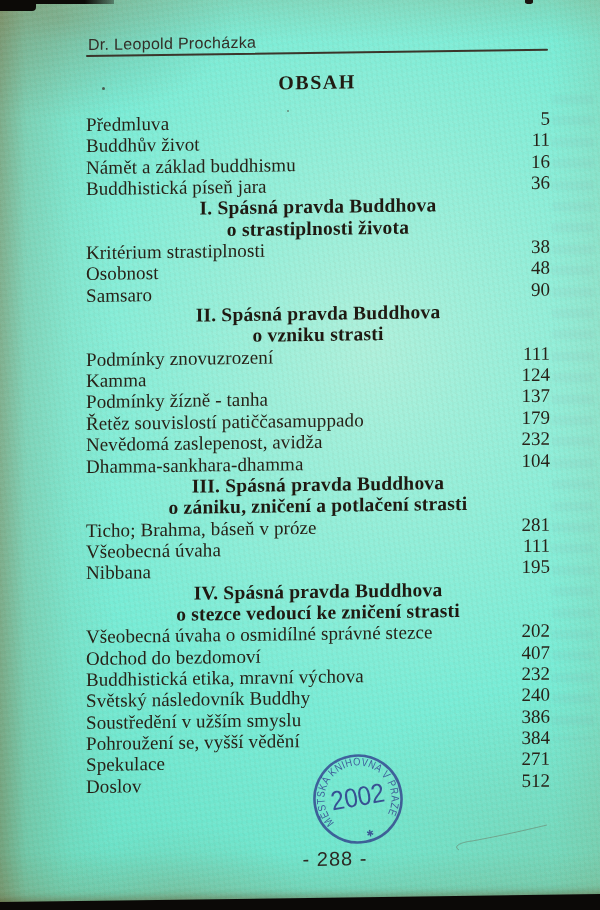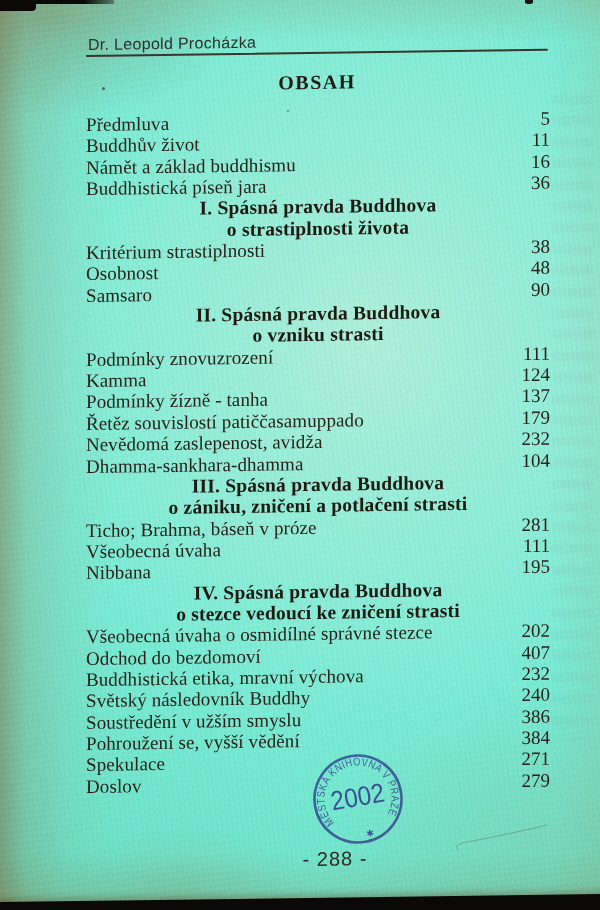--- a/index.html
+++ b/index.html
@@ -196,21 +196,21 @@
         <div class="toc-row">
           <span class="toc-label">Pohroužení se, vyšší vědění</span>
           <span class="toc-page">384</span>
         </div>
         <div class="toc-row">
           <span class="toc-label">Spekulace</span>
           <span class="toc-page">271</span>
         </div>
         <div class="toc-row">
           <span class="toc-label">Doslov</span>
-          <span class="toc-page">279</span>
+          <span class="toc-page">512</span>
         </div>
       </div>
     <div class="footer">- 288 -</div>
   </div>
 
   <svg class="stamp" viewBox="-55 -55 110 110" width="110" height="110">
     <g transform="rotate(-10)" fill="#5733a6" font-family="Liberation Sans, sans-serif">
       <circle r="43.5" fill="none" stroke="#5733a6" stroke-width="2.6" opacity="0.8"></circle>
       <path id="stamp-ring-path" d="M -27.4 19.2 A 33.5 33.5 0 1 1 27.4 19.2" fill="none"></path>
       <text font-size="11" opacity="0.82" letter-spacing="0.5">

